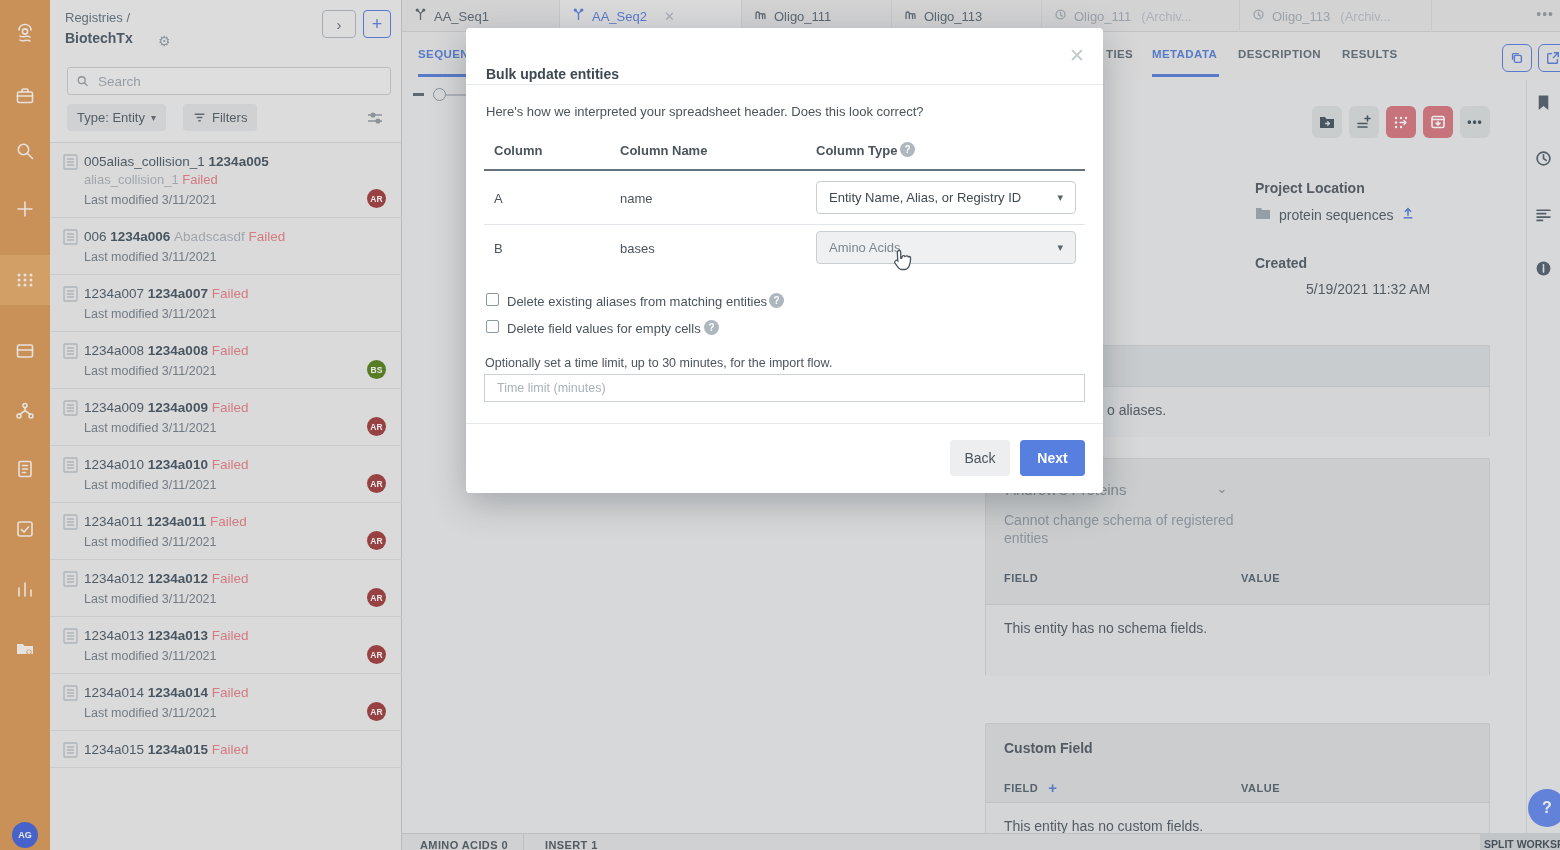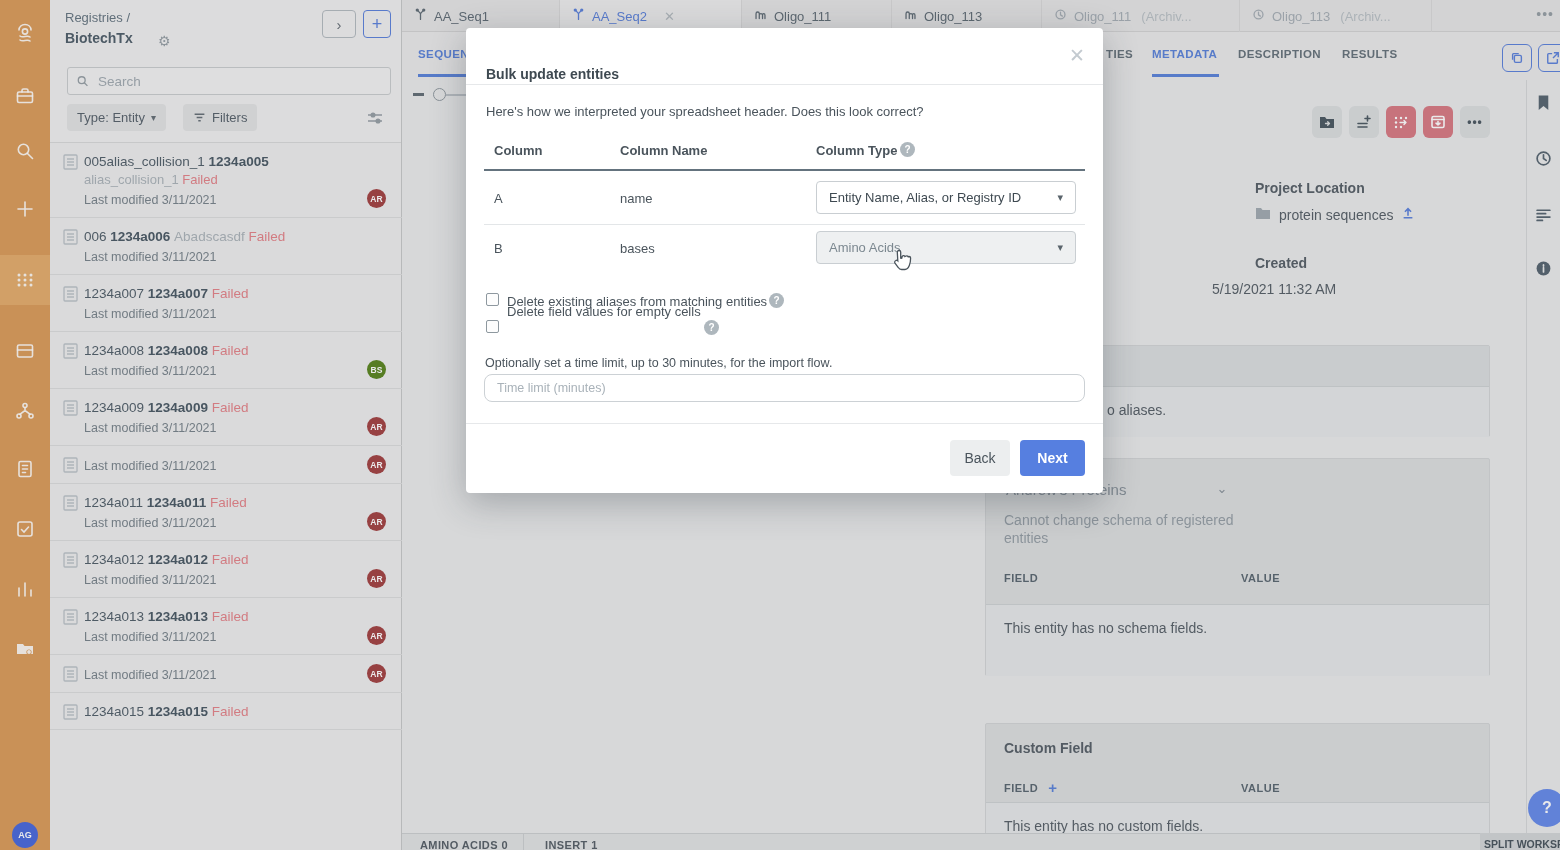--- a/index.html
+++ b/index.html
@@ -143,21 +143,21 @@
   .m-select{position:absolute;left:350px;width:260px;height:33px;border:1px solid #c9ced2;border-radius:4px;background:#fff;
             display:flex;align-items:center;padding:0 12px;font-size:13px;color:#3e4951;cursor:pointer;}
   .m-select .car{margin-left:auto;color:#5a646c;font-size:11px;}
   .m-select.hovered{background:#eef0f1;color:#7c8890;}
   .m-check{position:absolute;left:20px;width:13px;height:13px;border:1.5px solid #8e989f;border-radius:2px;background:#fdfdfd;cursor:pointer;}
   .m-chklabel{position:absolute;left:41px;font-size:13px;color:#4a545c;}
   .qicon{width:15px;height:15px;border-radius:50%;background:#aeb7bd;color:#fff;font-size:10px;font-weight:bold;
          display:inline-flex;align-items:center;justify-content:center;cursor:pointer;}
   .m-q{position:absolute;}
   .m-optlabel{position:absolute;left:19px;top:328px;font-size:12.5px;color:#4a545c;}
-  .m-input{position:absolute;left:18px;top:346px;width:601px;height:28px;border:1px solid #ccd1d5;border-radius:8px;
+  .m-input{position:absolute;left:18px;top:346px;width:601px;height:28px;border:1px solid #ccd1d5;border-radius:0;
            padding:0 12px;font-size:12.5px;color:#4a545c;outline:none;background:#fff;font-family:"Liberation Sans",sans-serif;}
   .m-input::placeholder{color:#a9b2b9;}
   .m-fdiv{position:absolute;left:0;top:395px;width:100%;height:1px;background:#e6e8ea;}
   .m-btn{position:absolute;top:412px;height:36px;border:none;border-radius:4px;font-size:14px;cursor:pointer;
          font-family:"Liberation Sans",sans-serif;}
   #btn-back{left:484px;width:60px;background:#eceeef;color:#4a545c;text-align:center;}
   #btn-next{left:554px;width:65px;background:#567fe0;color:#fff;font-weight:bold;}
 
   .cursor{position:absolute;left:893px;top:249px;z-index:60;pointer-events:none;}
 </style>
@@ -344,20 +344,21 @@
     <div class="avatar" style="background: rgb(156, 52, 52);">AR</div>
   </div>
 
   <div class="erow">
     <span class="doc">
       <svg viewBox="0 0 15 16" fill="none" stroke="currentColor" stroke-width="1.3">
               <rect x="1" y="1" width="13" height="14" rx="1"></rect>
               <path d="M4 5h7M4 8h7M4 11h7"></path>
             </svg>
     </span>
+    <div class="l1"><span class="sg-n">1234a010 </span><span class="sg-b">1234a010 </span><span class="sg-f">Failed</span></div>
 
     <div class="mod">Last modified 3/11/2021</div>
     <div class="avatar" style="background: rgb(156, 52, 52);">AR</div>
   </div>
 
   <div class="erow">
     <span class="doc">
       <svg viewBox="0 0 15 16" fill="none" stroke="currentColor" stroke-width="1.3">
               <rect x="1" y="1" width="13" height="14" rx="1"></rect>
               <path d="M4 5h7M4 8h7M4 11h7"></path>
@@ -395,20 +396,21 @@
     <div class="avatar" style="background: rgb(156, 52, 52);">AR</div>
   </div>
 
   <div class="erow">
     <span class="doc">
       <svg viewBox="0 0 15 16" fill="none" stroke="currentColor" stroke-width="1.3">
               <rect x="1" y="1" width="13" height="14" rx="1"></rect>
               <path d="M4 5h7M4 8h7M4 11h7"></path>
             </svg>
     </span>
+    <div class="l1"><span class="sg-n">1234a014 </span><span class="sg-b">1234a014 </span><span class="sg-f">Failed</span></div>
 
     <div class="mod">Last modified 3/11/2021</div>
     <div class="avatar" style="background: rgb(156, 52, 52);">AR</div>
   </div>
 
   <div class="erow">
     <span class="doc">
       <svg viewBox="0 0 15 16" fill="none" stroke="currentColor" stroke-width="1.3">
               <rect x="1" y="1" width="13" height="14" rx="1"></rect>
               <path d="M4 5h7M4 8h7M4 11h7"></path>
@@ -565,21 +567,21 @@
     <div class="ploc-row">
       <span class="fold"><svg viewBox="0 0 16 14" fill="currentColor">
             <path d="M1 2h5l1.5 2H15v9H1z"></path>
           </svg></span>
       <span>protein sequences</span>
       <span class="up"><svg viewBox="0 0 16 16" fill="none" stroke="currentColor" stroke-width="1.8">
             <path d="M8 11V3M4.5 6.5 8 3l3.5 3.5M3 13.5h10"></path>
           </svg></span>
     </div>
     <div class="meta-label" style="left:853px;top:175px;">Created</div>
-    <div class="meta-text" style="left:810px;top:201px;">5/19/2021 11:32 AM</div>
+    <div class="meta-text" style="left:904px;top:201px;">5/19/2021 11:32 AM</div>
 
     <div class="card" id="card-aliases">
       <div class="hstrip"></div>
       <div class="crow">o aliases.</div>
     </div>
 
     <div class="card" id="card-schema">
       <div class="schema-dd">
         <span>Andrew's Proteins</span>
         <span class="chev">⌄</span>
@@ -642,21 +644,21 @@
     <div class="m-select hovered" style="top:203px;">
       <span>Amino Acids</span>
       <span class="car">▾</span>
     </div>
 
     <div class="m-check" style="top:265px;"></div>
     <div class="m-chklabel" style="top:266px;">Delete existing aliases from matching entities</div>
     <span class="qicon m-q" style="left:303px;top:265px;">?</span>
 
     <div class="m-check" style="top:292px;"></div>
-    <div class="m-chklabel" style="top:276px;">Delete field values for empty cells</div>
+    <div class="m-chklabel" style="top:293px;">Delete field values for empty cells</div>
     <span class="qicon m-q" style="left:238px;top:292px;">?</span>
 
     <div class="m-optlabel">Optionally set a time limit, up to 30 minutes, for the import flow.</div>
     <input class="m-input" placeholder="Time limit (minutes)" style="">
 
     <div class="m-fdiv"></div>
     <button class="m-btn" id="btn-back">Back</button>
     <button class="m-btn" id="btn-next">Next</button>
   </div>
 

